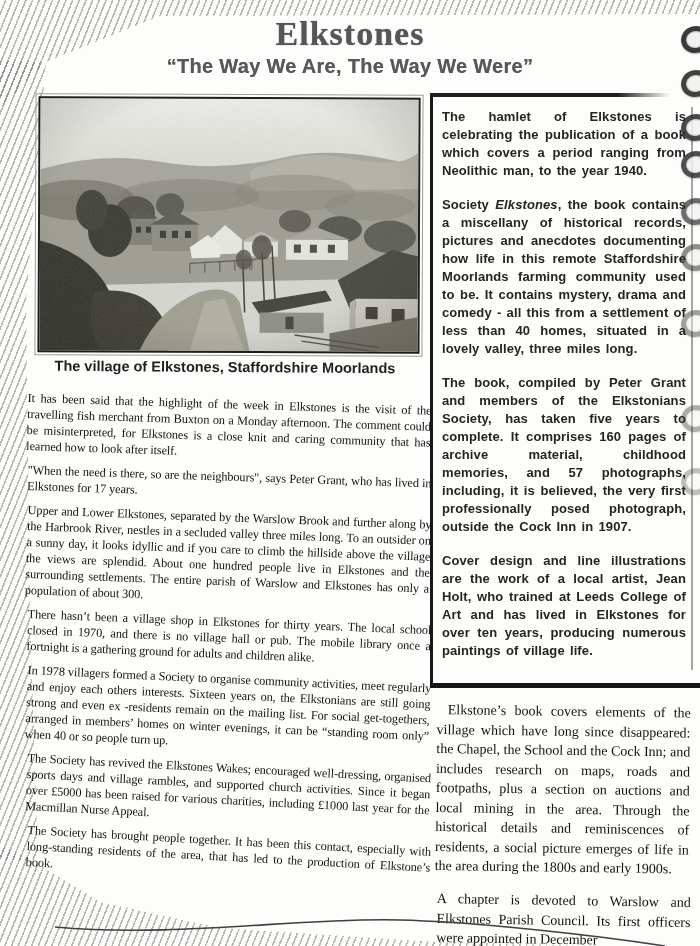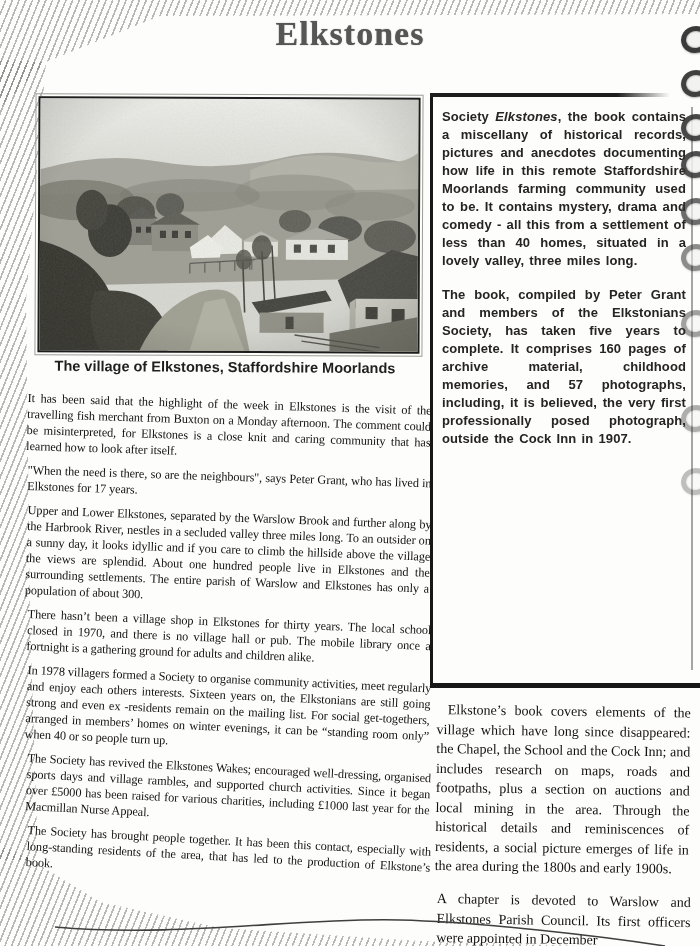--- a/index.html
+++ b/index.html
@@ -85,20 +85,21 @@
 </style>
 </head>
 <body>
 
 <div class="hatch hatch-top"></div>
 <div class="hatch hatch-left"></div>
 <div class="hatch hatch-bottom"></div>
 
 <header class="masthead">
   <div class="title">Elkstones</div>
+  <div class="subtitle">“The Way We Are, The Way We Were”</div>
 </header>
 
 <figure class="photo-frame" style="margin:0">
   <svg viewBox="0 0 378 248" preserveAspectRatio="none">
     <defs>
       <linearGradient id="sky" x1="0" y1="0" x2="0" y2="1">
         <stop offset="0" stop-color="#f3f3ef"></stop>
           <stop offset="1" stop-color="#d7d7d0"></stop>
       </linearGradient>
       <radialGradient id="vig" cx="50%" cy="45%" r="75%">
@@ -183,24 +184,26 @@
   <p style="transform:rotate(2.3deg)">There hasn’t been a village shop in Elkstones for thirty years. The local school closed in 1970, and there is no village hall or pub. The mobile library once a fortnight is a gathering ground for adults and children alike.</p>
   <p style="transform:rotate(2.6deg)">In 1978 villagers formed a Society to organise community activities, meet regularly and enjoy each others interests. Sixteen years on, the Elkstonians are still going strong and even ex -residents remain on the mailing list. For social get-togethers, arranged in members’ homes on winter evenings, it can be “standing room only” when 40 or so people turn up.</p>
   <p style="transform:rotate(2.9deg)">The Society has revived the Elkstones Wakes; encouraged well-dressing, organised sports days and village rambles, and supported church activities. Since it began over £5000 has been raised for various charities, including £1000 last year for the Macmillan Nurse Appeal.</p>
   <p style="transform:rotate(3.1deg)">The Society has brought people together. It has been this contact, especially with long-standing residents of the area, that has led to the production of Elkstone’s book.</p>
 </section>
 
 <section class="right-box">
   <div class="rb-top"></div>
   <div class="rb-bottom"></div>
   <div class="rb-right"></div>
+  <p>The hamlet of Elkstones is celebrating the publication of a book which covers a period ranging from Neolithic man, to the year 1940.</p>
   <p>
     <span>Society </span><em>Elkstones</em><span>, the book contains a miscellany of historical records, pictures and anecdotes documenting how life in this remote Staffordshire Moorlands farming community used to be. It contains mystery, drama and comedy - all this from a settlement of less than 40 homes, situated in a lovely valley, three miles long.</span>
   </p>
   <p>The book, compiled by Peter Grant and members of the Elkstonians Society, has taken five years to complete. It comprises 160 pages of archive material, childhood memories, and 57 photographs, including, it is believed, the very first professionally posed photograph, outside the Cock Inn in 1907.</p>
+  <p>Cover design and line illustrations are the work of a local artist, Jean Holt, who trained at Leeds College of Art and has lived in Elkstones for over ten years, producing numerous paintings of village life.</p>
 </section>
 
 <section class="right-lower">
   <p class="indent" style="transform:rotate(.8deg)">Elkstone’s book covers elements of the village which have long since disappeared: the Chapel, the School and the Cock Inn; and includes research on maps, roads and footpaths, plus a section on auctions and local mining in the area. Through the historical details and reminiscences of residents, a social picture emerges of life in the area during the 1800s and early 1900s.</p>
   <p style="transform:rotate(.9deg)">A chapter is devoted to Warslow and Elkstones Parish Council. Its first officers were appointed in December</p>
 </section>
 
 <div class="ring" style="top:26px;opacity:.95"></div>
 <div class="ring" style="top:70px;opacity:.92"></div>
 <div class="ring" style="top:114px;opacity:.88"></div>

